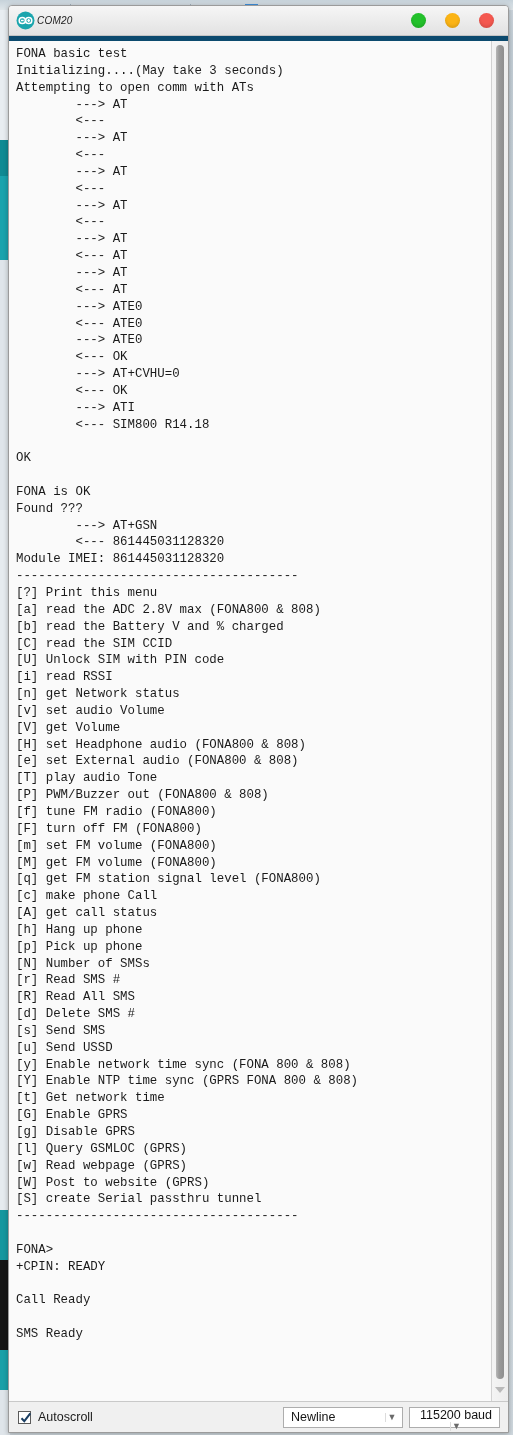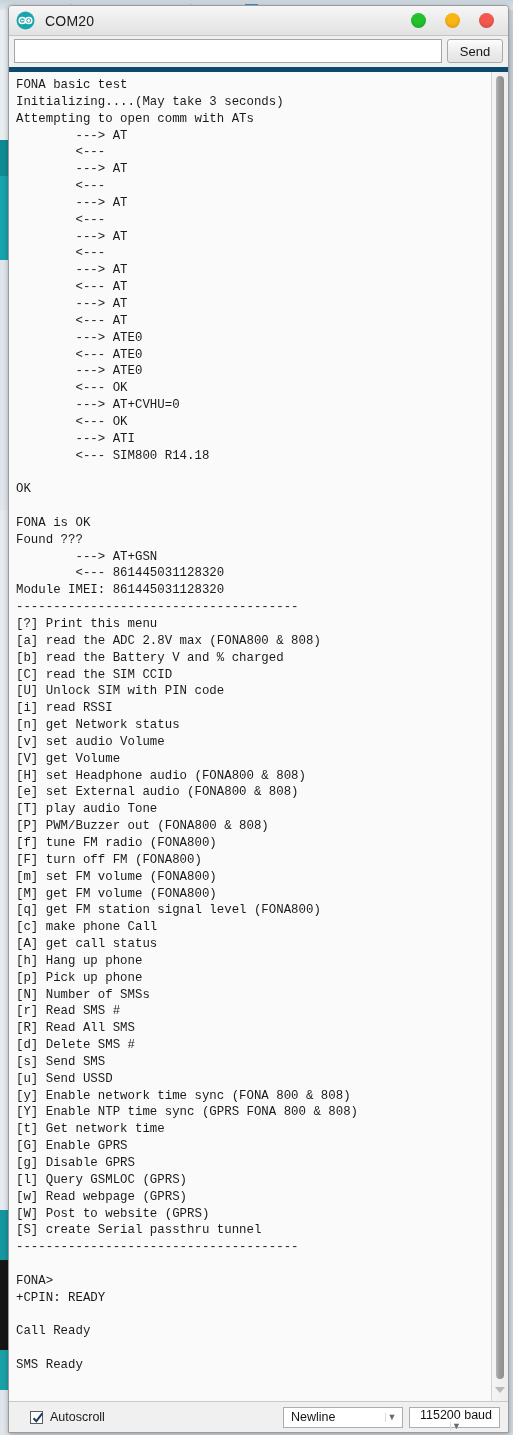--- a/index.html
+++ b/index.html
@@ -42,22 +42,23 @@
   #titlebar {
     height: 30px; flex: 0 0 30px;
     background: linear-gradient(180deg,#f6f6f6 0%, #ebebeb 55%, #e2e2e2 100%);
     border-bottom: 1px solid #c4c4c4;
     display: flex; align-items: center;
     padding: 0 8px 0 7px;
     position: relative;
   }
   #app-icon { width: 19px; height: 19px; flex: 0 0 19px; }
   #title-text {
-    font-size: 14px; color: #1b1b1b; margin-left: 10px;
+    font-size: 10px; color: #1b1b1b; margin-left: 2px;
     letter-spacing: .2px;
+    font-style: italic;
   }
   #win-buttons {
     position: absolute; right: 14px; top: 0; bottom: 0;
     display: flex; align-items: center; gap: 19px;
   }
   .win-dot {
     width: 15px; height: 15px; border-radius: 50%;
     box-shadow: inset 0 -2px 3px rgba(0,0,0,.12);
   }
 
@@ -133,21 +134,21 @@
     border-left: 5px solid transparent;
     border-right: 5px solid transparent;
     border-top: 6px solid #b9b9b9;
   }
 
   
   #statusbar {
     flex: 0 0 30px;
     background: #f0f0f0;
     display: flex; align-items: center;
-    padding: 0 8px 0 21px;
+    padding: 0 8px 0 9px;
     gap: 6px;
   }
   #autoscroll-group {
     display: flex; align-items: center; gap: 7px;
     cursor: pointer;
   }
   #autoscroll-box {
     width: 13px; height: 13px;
     border: 1px solid #5b5b5b;
     background: #fff;
@@ -208,24 +209,20 @@
       </svg>
     </span>
     <span id="title-text">COM20</span>
     <div id="win-buttons">
       <span class="win-dot" style="background:#23c12b"></span>
       <span class="win-dot" style="background:#fbb415"></span>
       <span class="win-dot" style="background:#f4584f"></span>
     </div>
   </div>
 
-  <div id="send-row">
-    <input id="cmd-input" type="text" placeholder="" style="">
-    <button id="send-button">Send</button>
-  </div>
 
   <div id="console-wrap">
     <div id="console"><div class="ln">FONA basic test</div><div class="ln">Initializing....(May take 3 seconds)</div><div class="ln">Attempting to open comm with ATs</div><div class="ln">        ---&gt; AT</div><div class="ln">        &lt;---</div><div class="ln">        ---&gt; AT</div><div class="ln">        &lt;---</div><div class="ln">        ---&gt; AT</div><div class="ln">        &lt;---</div><div class="ln">        ---&gt; AT</div><div class="ln">        &lt;---</div><div class="ln">        ---&gt; AT</div><div class="ln">        &lt;--- AT</div><div class="ln">        ---&gt; AT</div><div class="ln">        &lt;--- AT</div><div class="ln">        ---&gt; ATE0</div><div class="ln">        &lt;--- ATE0</div><div class="ln">        ---&gt; ATE0</div><div class="ln">        &lt;--- OK</div><div class="ln">        ---&gt; AT+CVHU=0</div><div class="ln">        &lt;--- OK</div><div class="ln">        ---&gt; ATI</div><div class="ln">        &lt;--- SIM800 R14.18</div><div class="ln">&nbsp;</div><div class="ln">OK</div><div class="ln">&nbsp;</div><div class="ln">FONA is OK</div><div class="ln">Found ???</div><div class="ln">        ---&gt; AT+GSN</div><div class="ln">        &lt;--- 861445031128320</div><div class="ln">Module IMEI: 861445031128320</div><div class="ln">--------------------------------------</div><div class="ln">[?] Print this menu</div><div class="ln">[a] read the ADC 2.8V max (FONA800 &amp; 808)</div><div class="ln">[b] read the Battery V and % charged</div><div class="ln">[C] read the SIM CCID</div><div class="ln">[U] Unlock SIM with PIN code</div><div class="ln">[i] read RSSI</div><div class="ln">[n] get Network status</div><div class="ln">[v] set audio Volume</div><div class="ln">[V] get Volume</div><div class="ln">[H] set Headphone audio (FONA800 &amp; 808)</div><div class="ln">[e] set External audio (FONA800 &amp; 808)</div><div class="ln">[T] play audio Tone</div><div class="ln">[P] PWM/Buzzer out (FONA800 &amp; 808)</div><div class="ln">[f] tune FM radio (FONA800)</div><div class="ln">[F] turn off FM (FONA800)</div><div class="ln">[m] set FM volume (FONA800)</div><div class="ln">[M] get FM volume (FONA800)</div><div class="ln">[q] get FM station signal level (FONA800)</div><div class="ln">[c] make phone Call</div><div class="ln">[A] get call status</div><div class="ln">[h] Hang up phone</div><div class="ln">[p] Pick up phone</div><div class="ln">[N] Number of SMSs</div><div class="ln">[r] Read SMS #</div><div class="ln">[R] Read All SMS</div><div class="ln">[d] Delete SMS #</div><div class="ln">[s] Send SMS</div><div class="ln">[u] Send USSD</div><div class="ln">[y] Enable network time sync (FONA 800 &amp; 808)</div><div class="ln">[Y] Enable NTP time sync (GPRS FONA 800 &amp; 808)</div><div class="ln">[t] Get network time</div><div class="ln">[G] Enable GPRS</div><div class="ln">[g] Disable GPRS</div><div class="ln">[l] Query GSMLOC (GPRS)</div><div class="ln">[w] Read webpage (GPRS)</div><div class="ln">[W] Post to website (GPRS)</div><div class="ln">[S] create Serial passthru tunnel</div><div class="ln">--------------------------------------</div><div class="ln">&nbsp;</div><div class="ln">FONA&gt;</div><div class="ln">+CPIN: READY</div><div class="ln">&nbsp;</div><div class="ln">Call Ready</div><div class="ln">&nbsp;</div><div class="ln">SMS Ready</div></div>
     <div id="scrollbar">
       <div id="sb-thumb"></div>
       <div id="sb-down">
           <i></i>
         </div>
     </div>
   </div>

